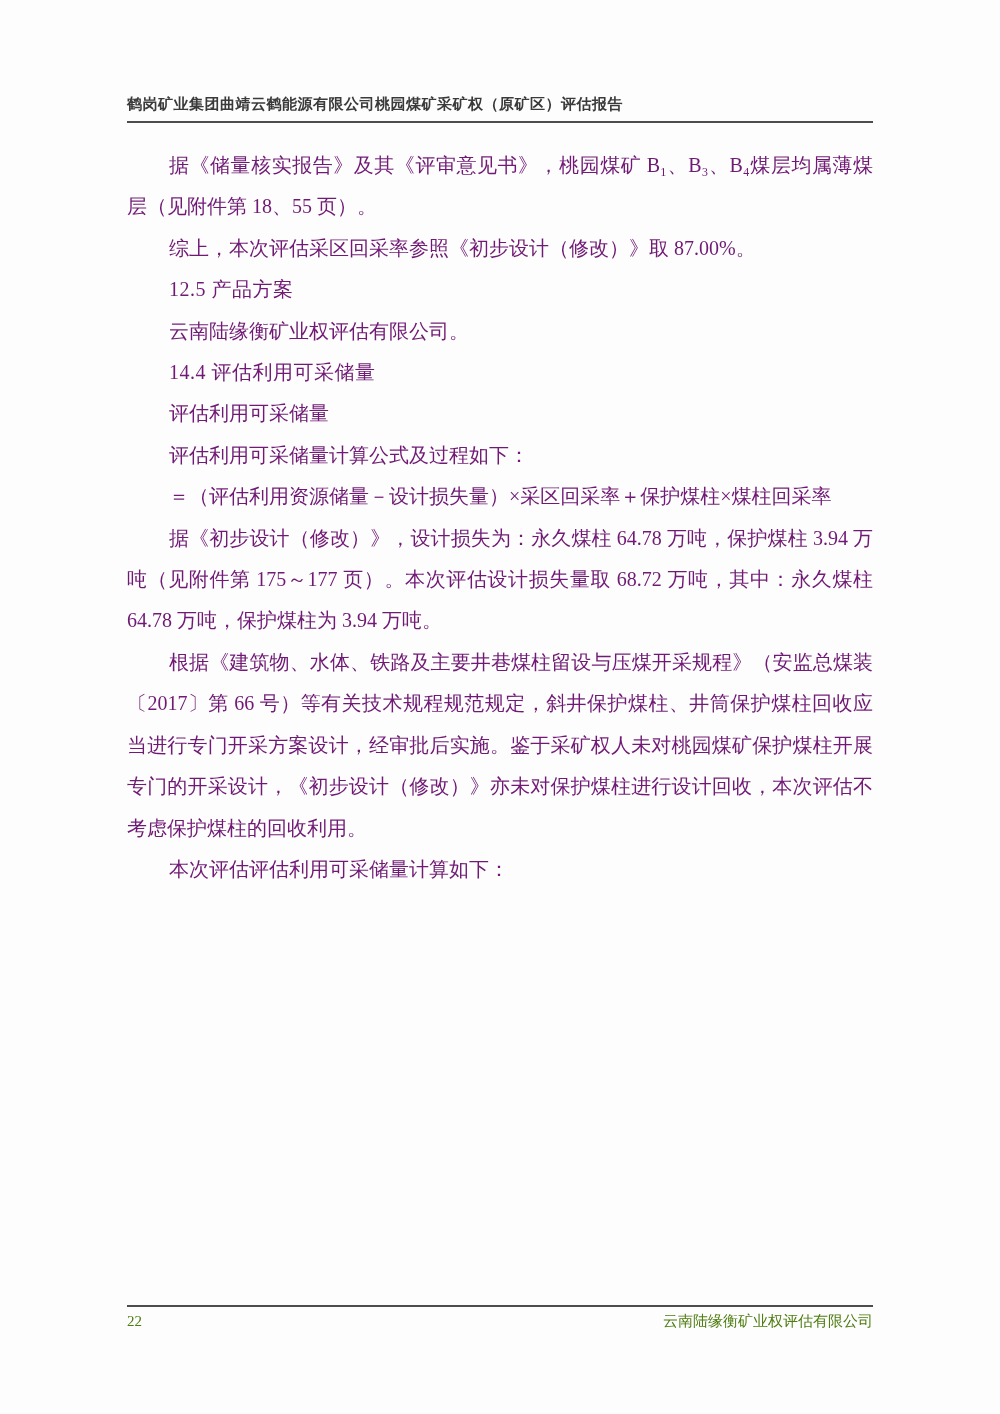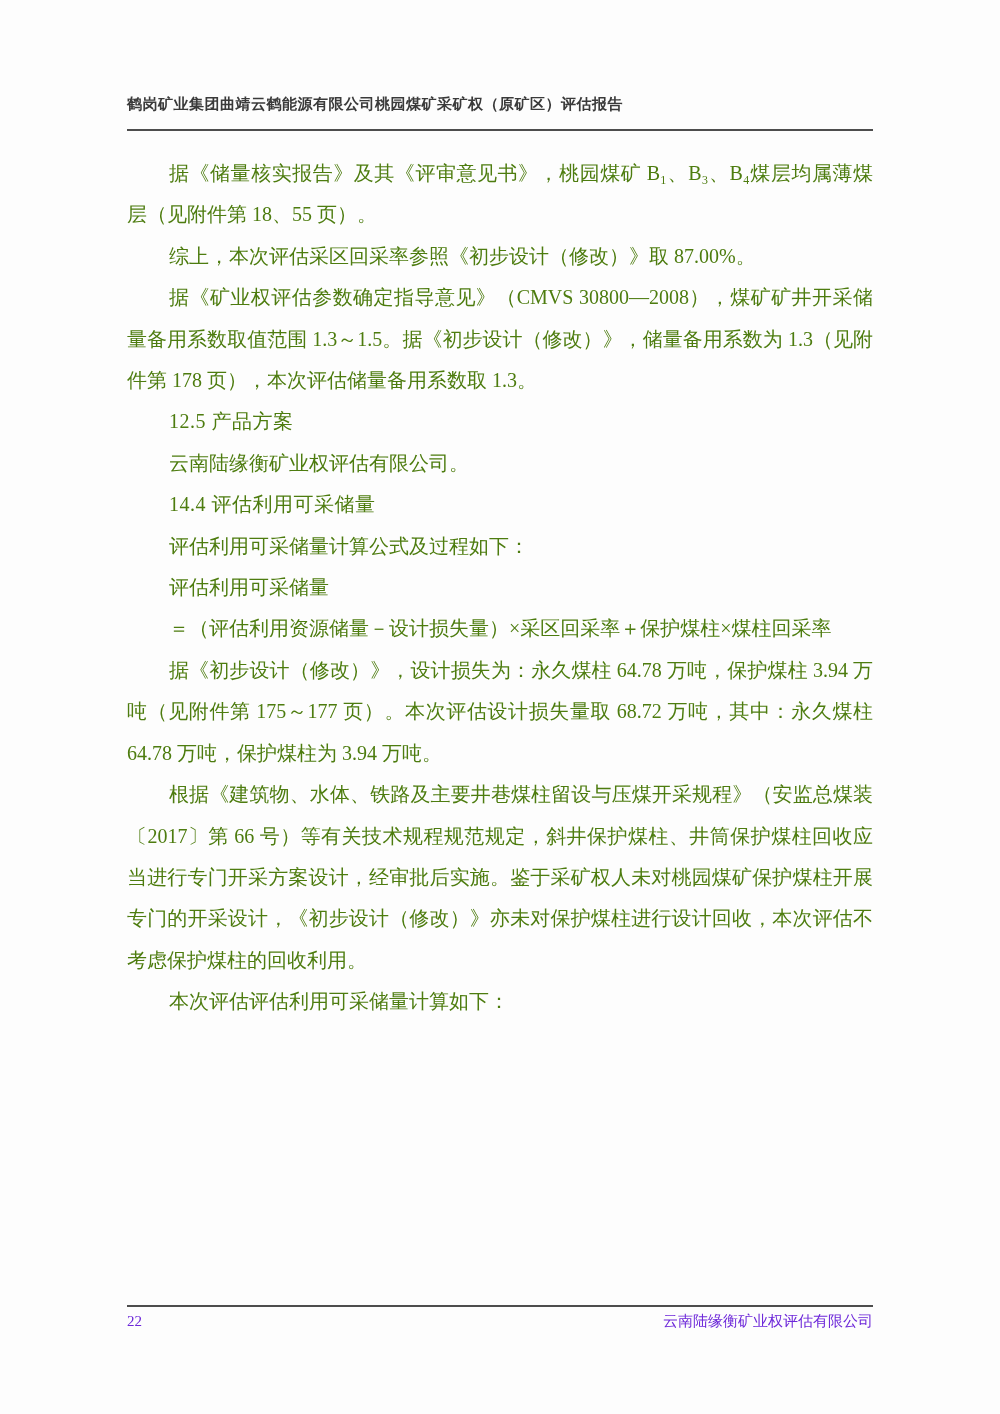--- a/index.html
+++ b/index.html
@@ -22,72 +22,71 @@
     position: absolute;
     left: 127px;
     top: 95px;
     width: 746px;
   }
   .page-header {
     font-size: 15px;
     font-weight: bold;
     color: #3a3a3a;
     letter-spacing: 0.5px;
-    padding-bottom: 15px;
+    padding-bottom: 7px;
     border-bottom: 2px solid #4d4d4d;
   }
   .doc-body {
     margin-top: 22px;
     font-size: 20px;
     line-height: 41.4px;
-    color: #4d7c0f;
+    color: #701a75;
     text-align: justify;
   }
   .doc-body p {
     margin: 0;
     text-indent: 2.1em;
   }
   .doc-body p.heading {
     letter-spacing: 0.5px;
   }
   .page-footer {
     position: absolute;
     left: 127px;
     top: 1305px;
     width: 746px;
     border-top: 2px solid #4d4d4d;
     padding-top: 5px;
     display: flex;
     justify-content: space-between;
     align-items: baseline;
     font-size: 15px;
-    color: #6d28d9;
+    color: #4d7c0f;
   }
 </style>
 </head>
 <body>
 
 <div class="page">
 
   <div class="content">
 
     <div class="page-header">
       <span>鹤岗矿业集团曲靖云鹤能源有限公司桃园煤矿采矿权（原矿区）评估报告</span>
     </div>
 
     <div class="doc-body">
 
     <p>据《储量核实报告》及其《评审意见书》，桃园煤矿 B₁、B₃、B₄煤层均属薄煤层（见附件第 18、55 页）。</p>
         <p>综上，本次评估采区回采率参照《初步设计（修改）》取 87.00%。</p>
-        <p>据《矿业权评估参数确定指导意见》（CMVS 30800—2008），煤矿矿井开采储量备用系数取值范围 1.3～1.5。据《初步设计（修改）》，储量备用系数为 1.3（见附件第 178 页），本次评估储量备用系数取 1.3。</p>
         <p class="heading">12.5 产品方案</p>
         <p>云南陆缘衡矿业权评估有限公司。</p>
         <p class="heading">14.4 评估利用可采储量</p>
+        <p>评估利用可采储量</p>
         <p>评估利用可采储量计算公式及过程如下：</p>
-        <p>评估利用可采储量</p>
         <p>＝（评估利用资源储量－设计损失量）×采区回采率＋保护煤柱×煤柱回采率</p>
         <p>据《初步设计（修改）》，设计损失为：永久煤柱 64.78 万吨，保护煤柱 3.94 万吨（见附件第 175～177 页）。本次评估设计损失量取 68.72 万吨，其中：永久煤柱 64.78 万吨，保护煤柱为 3.94 万吨。</p>
         <p>根据《建筑物、水体、铁路及主要井巷煤柱留设与压煤开采规程》（安监总煤装〔2017〕第 66 号）等有关技术规程规范规定，斜井保护煤柱、井筒保护煤柱回收应当进行专门开采方案设计，经审批后实施。鉴于采矿权人未对桃园煤矿保护煤柱开展专门的开采设计，《初步设计（修改）》亦未对保护煤柱进行设计回收，本次评估不考虑保护煤柱的回收利用。</p>
         <p>本次评估评估利用可采储量计算如下：</p>
       </div>
 
   </div>
 
   <div class="page-footer">
     <span>22</span>

